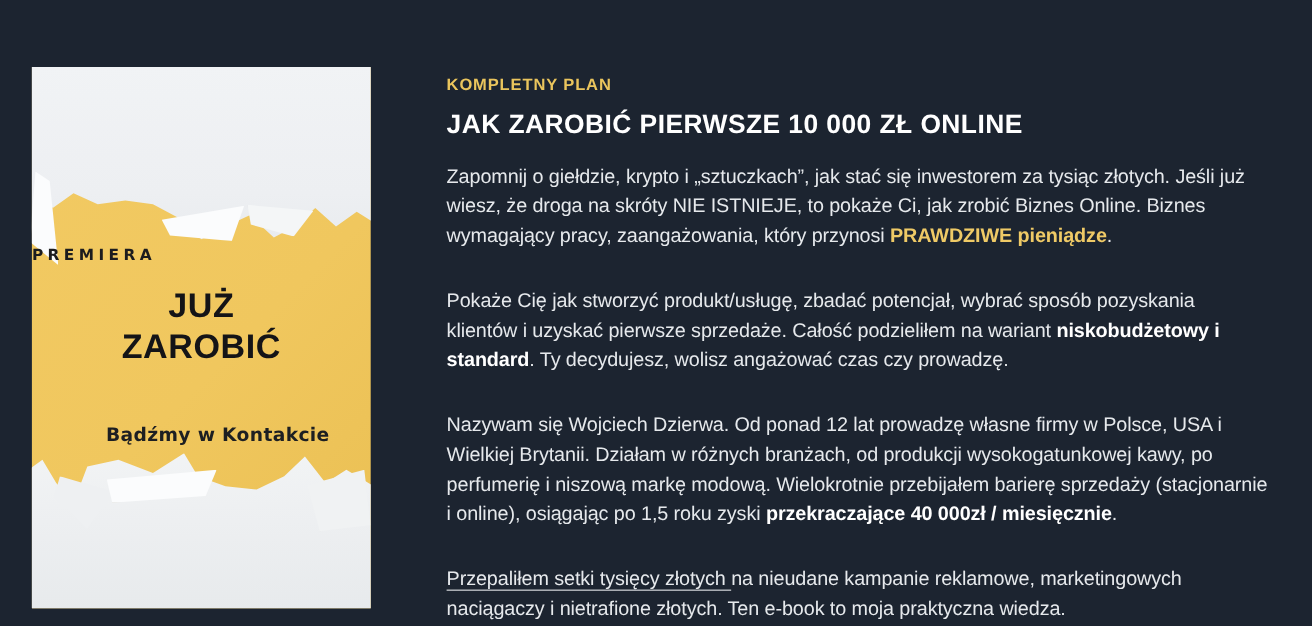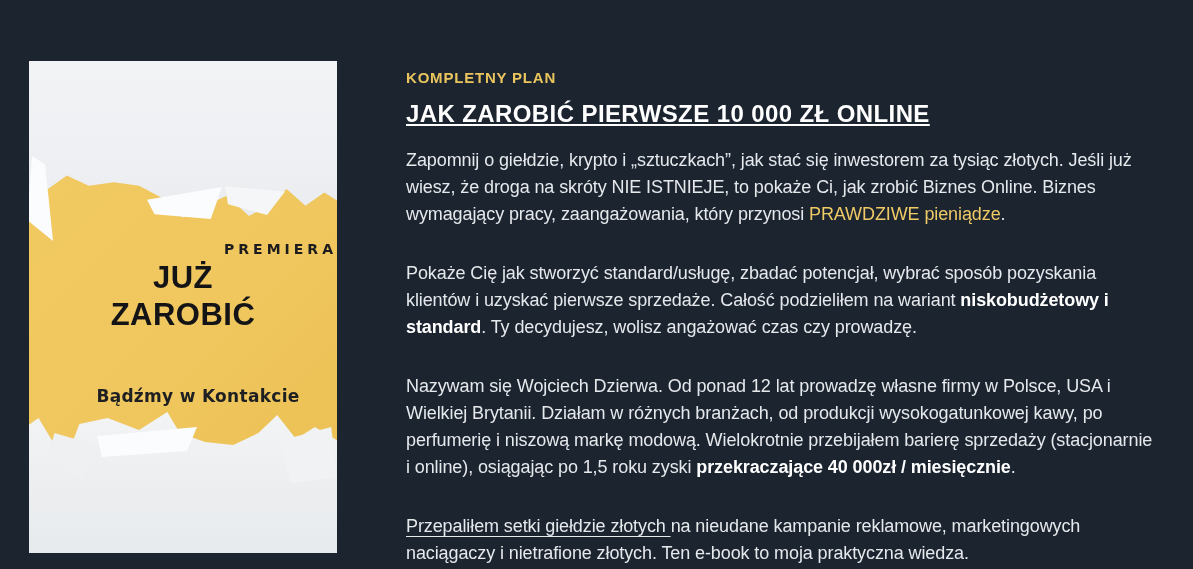--- a/index.html
+++ b/index.html
@@ -48,22 +48,22 @@
   .flap-top-b { left: 196px; top: 118px; width: 60px; height: 36px;
     clip-path: polygon(0 20%, 100% 35%, 70% 100%, 5% 70%); background: #f4f6f7; }
   .flap-bot-a { left: 20px; top: 372px; width: 55px; height: 48px;
     clip-path: polygon(10% 0, 100% 30%, 55% 100%, 0 40%); background: #eef0f2; }
   .flap-bot-b { left: 68px; top: 366px; width: 100px; height: 30px;
     clip-path: polygon(0 30%, 100% 0, 90% 80%, 5% 100%); }
   .flap-bot-c { left: 250px; top: 366px; width: 58px; height: 56px;
     clip-path: polygon(0 25%, 90% 0, 100% 90%, 20% 100%); background: #f0f2f3; }
 
   .poster-premiera {
-    position: absolute; top: 180px; left: 0; width: 100%;
-    text-align: right; color: #1c1c1e;
+    position: absolute; top: 163px; left: 0; width: 100%;
+    text-align: left; color: #1c1c1e;
     font-family: "DejaVu Sans", sans-serif;
     font-size: 14px; font-weight: 700; letter-spacing: 4px;
   }
   .poster-headline {
     position: absolute; top: 198px; left: 0; width: 100%;
     text-align: center; color: #141417;
     font-size: 31px; line-height: 37px; font-weight: 800; letter-spacing: 0.5px;
   }
   .poster-headline span { display: block; }
   .poster-kontakt {
@@ -77,30 +77,29 @@
   .content {
     position: absolute; left: 406px; top: 33px; width: 748px; margin-top: 36px;
   }
   .eyebrow {
     color: #eac55d; font-size: 15px; font-weight: 700; letter-spacing: 0.8px;
   }
   .title {
     margin-top: 13px;
     color: #ffffff; font-size: 24px; font-weight: 800; letter-spacing: 0.4px;
     line-height: 30px;
-    text-decoration: underline;
   }
   .paragraphs p {
     margin-top: 32px;
     color: #e6e9ec; font-size: 18px; line-height: 27px; letter-spacing: -0.1px;
     font-weight: 400;
   }
   .paragraphs p:first-child { margin-top: 18px; }
   .seg-bold { font-weight: 700; color: #ffffff; }
-  .seg-accent-bold { font-weight: 400; color: #efca66; }
+  .seg-accent-bold { font-weight: 700; color: #efca66; }
   .seg-underline { text-decoration: underline; text-underline-offset: 4px; text-decoration-thickness: 1px; }
 </style>
 </head>
 <body>
 
 <div class="page">
 
   <figure class="poster">
     <div class="paper paper-top"></div>
     <div class="paper paper-bottom"></div>
@@ -117,19 +116,19 @@
       <span>ZAROBIĆ</span>
     </div>
     <div class="poster-kontakt">Bądźmy w Kontakcie</div>
   </figure>
 
   <section class="content">
     <div class="eyebrow">KOMPLETNY PLAN</div>
     <h1 class="title">JAK ZAROBIĆ PIERWSZE 10 000 ZŁ ONLINE</h1>
     <div class="paragraphs">
         <p><span class="seg-normal">Zapomnij o giełdzie, krypto i „sztuczkach”, jak stać się inwestorem za tysiąc złotych. Jeśli już wiesz, że droga na skróty NIE ISTNIEJE, to pokaże Ci, jak zrobić Biznes Online. Biznes wymagający pracy, zaangażowania, który przynosi </span><span class="seg-accent-bold">PRAWDZIWE pieniądze</span><span class="seg-normal">.</span></p>
-        <p><span class="seg-normal">Pokaże Cię jak stworzyć standard/usługę, zbadać potencjał, wybrać sposób pozyskania klientów i uzyskać pierwsze sprzedaże. Całość podzieliłem na wariant </span><span class="seg-bold">niskobudżetowy i standard</span><span class="seg-normal">. Ty decydujesz, wolisz angażować czas czy prowadzę.</span></p>
+        <p><span class="seg-normal">Pokaże Cię jak stworzyć produkt/usługę, zbadać potencjał, wybrać sposób pozyskania klientów i uzyskać pierwsze sprzedaże. Całość podzieliłem na wariant </span><span class="seg-bold">niskobudżetowy i standard</span><span class="seg-normal">. Ty decydujesz, wolisz angażować czas czy prowadzę.</span></p>
         <p><span class="seg-normal">Nazywam się Wojciech Dzierwa. Od ponad 12 lat prowadzę własne firmy w Polsce, USA i Wielkiej Brytanii. Działam w różnych branżach, od produkcji wysokogatunkowej kawy, po perfumerię i niszową markę modową. Wielokrotnie przebijałem barierę sprzedaży (stacjonarnie i online), osiągając po 1,5 roku zyski </span><span class="seg-bold">przekraczające 40 000zł / miesięcznie</span><span class="seg-normal">.</span></p>
-        <p><span class="seg-underline">Przepaliłem setki giełdzie złotych </span><span class="seg-normal">na nieudane kampanie reklamowe, marketingowych naciągaczy i nietrafione złotych. Ten e-book to moja praktyczna wiedza.</span></p>
+        <p><span class="seg-underline">Przepaliłem setki tysięcy złotych </span><span class="seg-normal">na nieudane kampanie reklamowe, marketingowych naciągaczy i nietrafione złotych. Ten e-book to moja praktyczna wiedza.</span></p>
       </div>
   </section>
 
 </div>
 
 </body></html>

